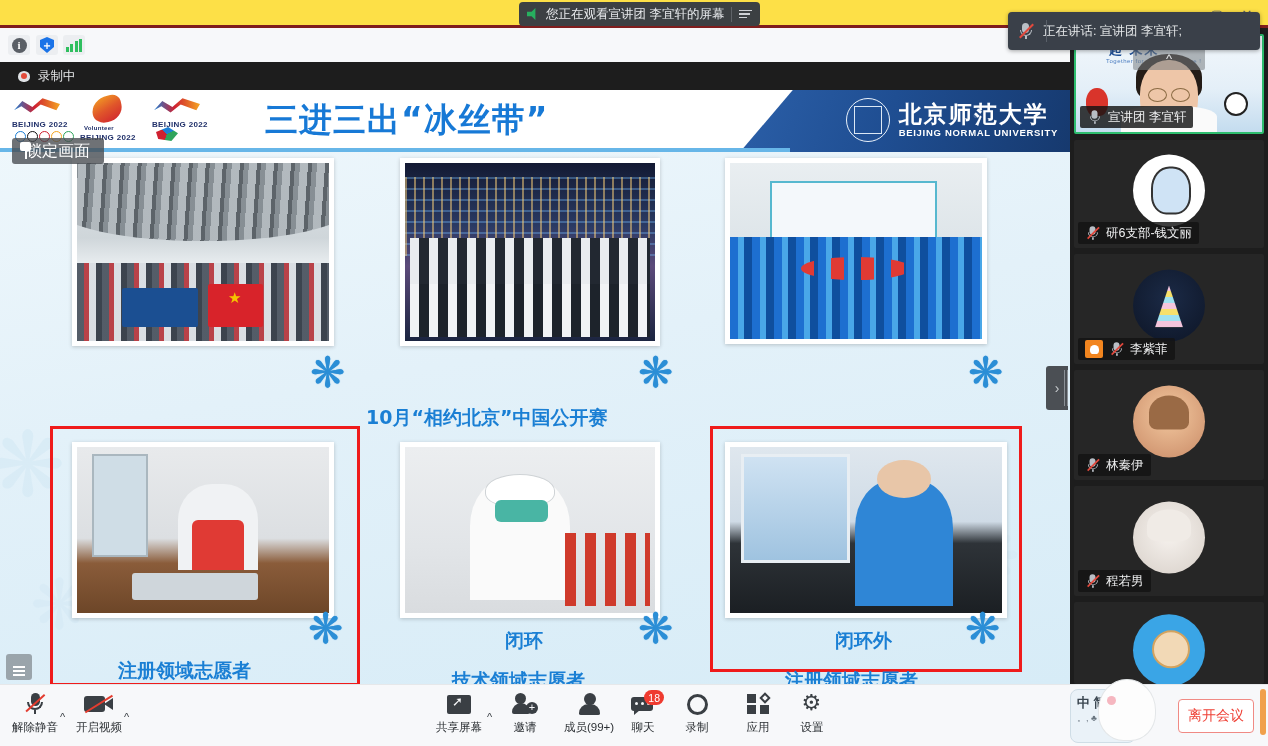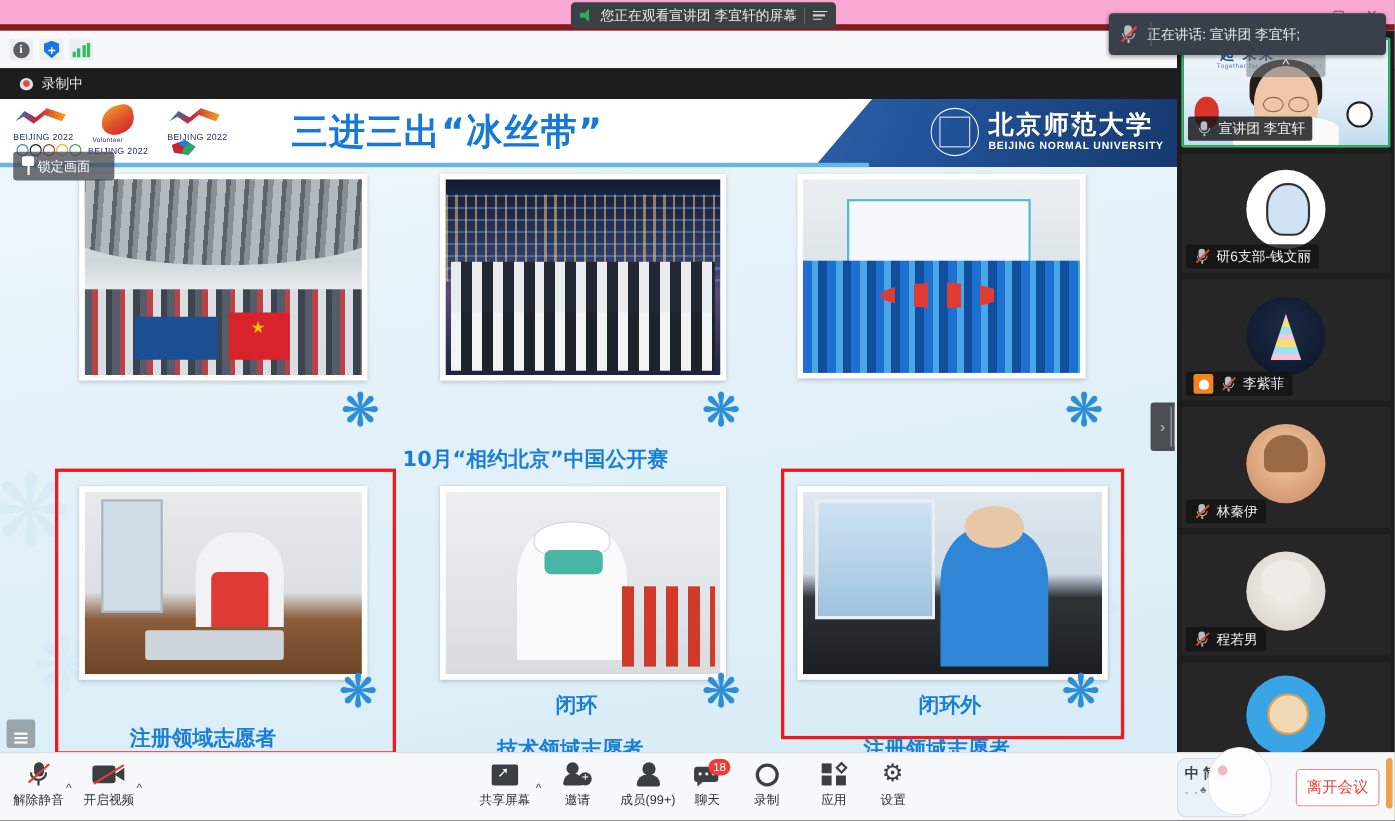--- a/index.html
+++ b/index.html
@@ -7,21 +7,21 @@
     width: 1268px; height: 746px;
     overflow: hidden;
     font-family: "Liberation Sans", "DejaVu Sans", sans-serif;
     background: #1c1c1c;
   }
   #app { position: relative; width: 1268px; height: 746px; background: #f7f8fa; }
 
   
   .titlebar {
     position: absolute; left: 0; top: 0; width: 1268px; height: 28px;
-    background: #f9a8d4; border-bottom: 6px solid #7f1d1d;
+    background: #fde047; border-bottom: 3px solid #7f1d1d;
   }
   .sharing-pill {
     position: absolute; left: 519px; top: 2px; height: 24px;
     background: #3c4043; color: #e8eaed; border-radius: 4px;
     display: flex; align-items: center; gap: 7px; padding: 0 8px;
     font-size: 12.5px; white-space: nowrap;
   }
   .sharing-pill .spk {
     width: 12px; height: 12px; background: #27b05f;
     clip-path: polygon(0 32%, 38% 32%, 70% 0, 70% 100%, 38% 68%, 0 68%);
@@ -96,35 +96,35 @@
   .bnu-seal:after { content: ""; position: absolute; left: 7px; top: 7px; right: 7px; bottom: 7px; border: 1.2px solid #dce8f5; }
   .bnu-names { display: flex; flex-direction: column; }
   .bnu-cn { font-size: 23px; color: #fff; font-weight: bold; font-family: "DejaVu Serif", serif; letter-spacing: 2px; line-height: 1.05; }
   .bnu-en { font-size: 9.5px; color: #fff; font-weight: bold; letter-spacing: .7px; }
 
   .olympic-logos { position: absolute; left: 8px; top: 0px; width: 210px; height: 62px; display: flex; align-items: center; gap: 8px; }
   .ol-box { width: 62px; height: 56px; position: relative; }
   .ol-swoosh { position: absolute; left: 6px; top: 4px; width: 46px; height: 22px;
     background: linear-gradient(90deg,#1e7fd4 0%, #cf2030 45%, #f5a623 100%);
     clip-path: polygon(0 60%, 18% 18%, 40% 45%, 62% 6%, 100% 32%, 92% 60%, 58% 34%, 36% 70%, 16% 42%); }
-  .ol-txt { position: absolute; left: 4px; top: 27px; font-size: 8px; font-weight: normal; color: #20306a; letter-spacing: .3px; text-align: center; }
+  .ol-txt { position: absolute; left: 4px; top: 27px; font-size: 8px; font-weight: bold; color: #20306a; letter-spacing: .3px; text-align: center; }
   .ol-rings { position: absolute; left: 7px; top: 38px; display: flex; gap: 1px; }
   .ol-rings i { width: 11px; height: 11px; border: 1.6px solid #1e7fd4; border-radius: 50%; }
   .ol-rings i:nth-child(2) { border-color: #111; }
   .ol-rings i:nth-child(3) { border-color: #cf2030; }
   .ol-rings i:nth-child(4) { border-color: #f5a623; }
   .ol-rings i:nth-child(5) { border-color: #2fa45c; }
   .ol-flame { position: absolute; left: 14px; top: 3px; width: 30px; height: 26px;
     background: linear-gradient(160deg,#f5a623,#e0562a,#cf2030); border-radius: 60% 30% 55% 40%; transform: rotate(-12deg); }
   .ol-para { position: absolute; left: 8px; top: 34px; width: 22px; height: 14px;
     background: conic-gradient(from 200deg, #cf2030 0 30%, #1e7fd4 30% 62%, #2fa45c 62% 100%);
     clip-path: polygon(0 35%, 55% 0, 100% 45%, 70% 100%, 10% 85%); }
   .pin-tip {
     position: absolute; left: 12px; top: 48px; width: 92px; height: 26px;
-    background: rgba(70,74,80,.78); color: #fff; font-size: 12px;
+    background: rgba(70,74,80,.78); color: #fff; font-size: 16px;
     display: flex; align-items: center; justify-content: center; border-radius: 3px; z-index: 12;
   }
   .pin-icon { position: absolute; left: 18px; top: 52px; width: 16px; height: 18px; z-index: 13; }
   .pin-icon:before { content: ""; position: absolute; left: 2px; top: 0; width: 11px; height: 9px; background: #fff; border-radius: 2px; }
   .pin-icon:after { content: ""; position: absolute; left: 6.5px; top: 8px; width: 2px; height: 9px; background: #fff; }
 
   
   .photo { position: absolute; background: #fff; padding: 5px; box-shadow: 0 1px 4px rgba(0,0,0,.2); }
   .photo .inner { width: 100%; height: 100%; overflow: hidden; position: relative; }
   .cap { position: absolute; font-size: 19px; font-weight: bold; color: #1a7fd4;

